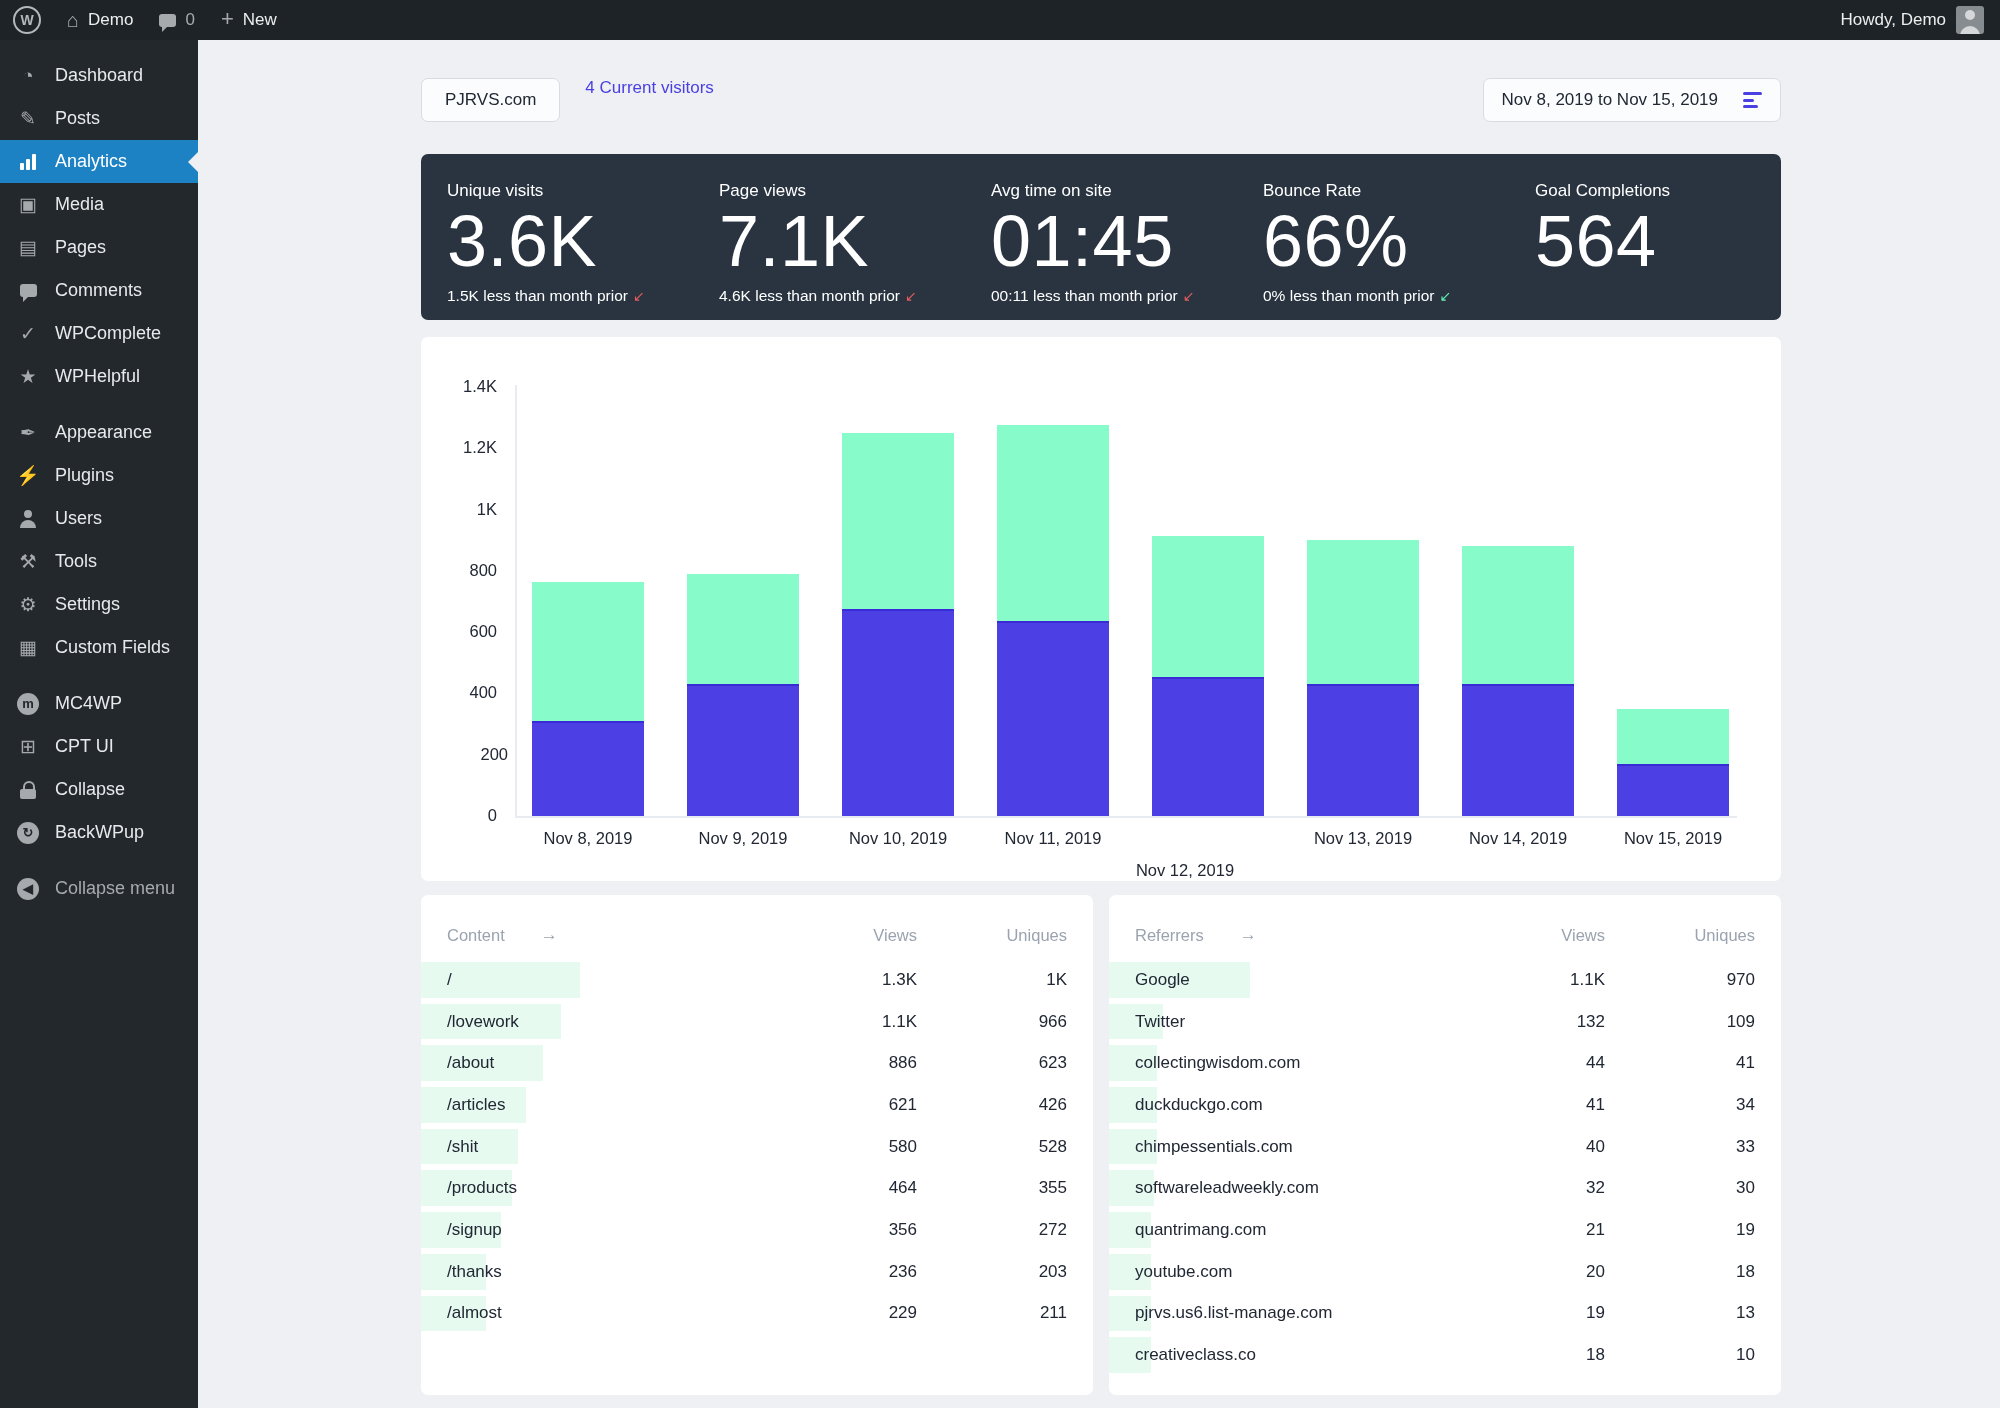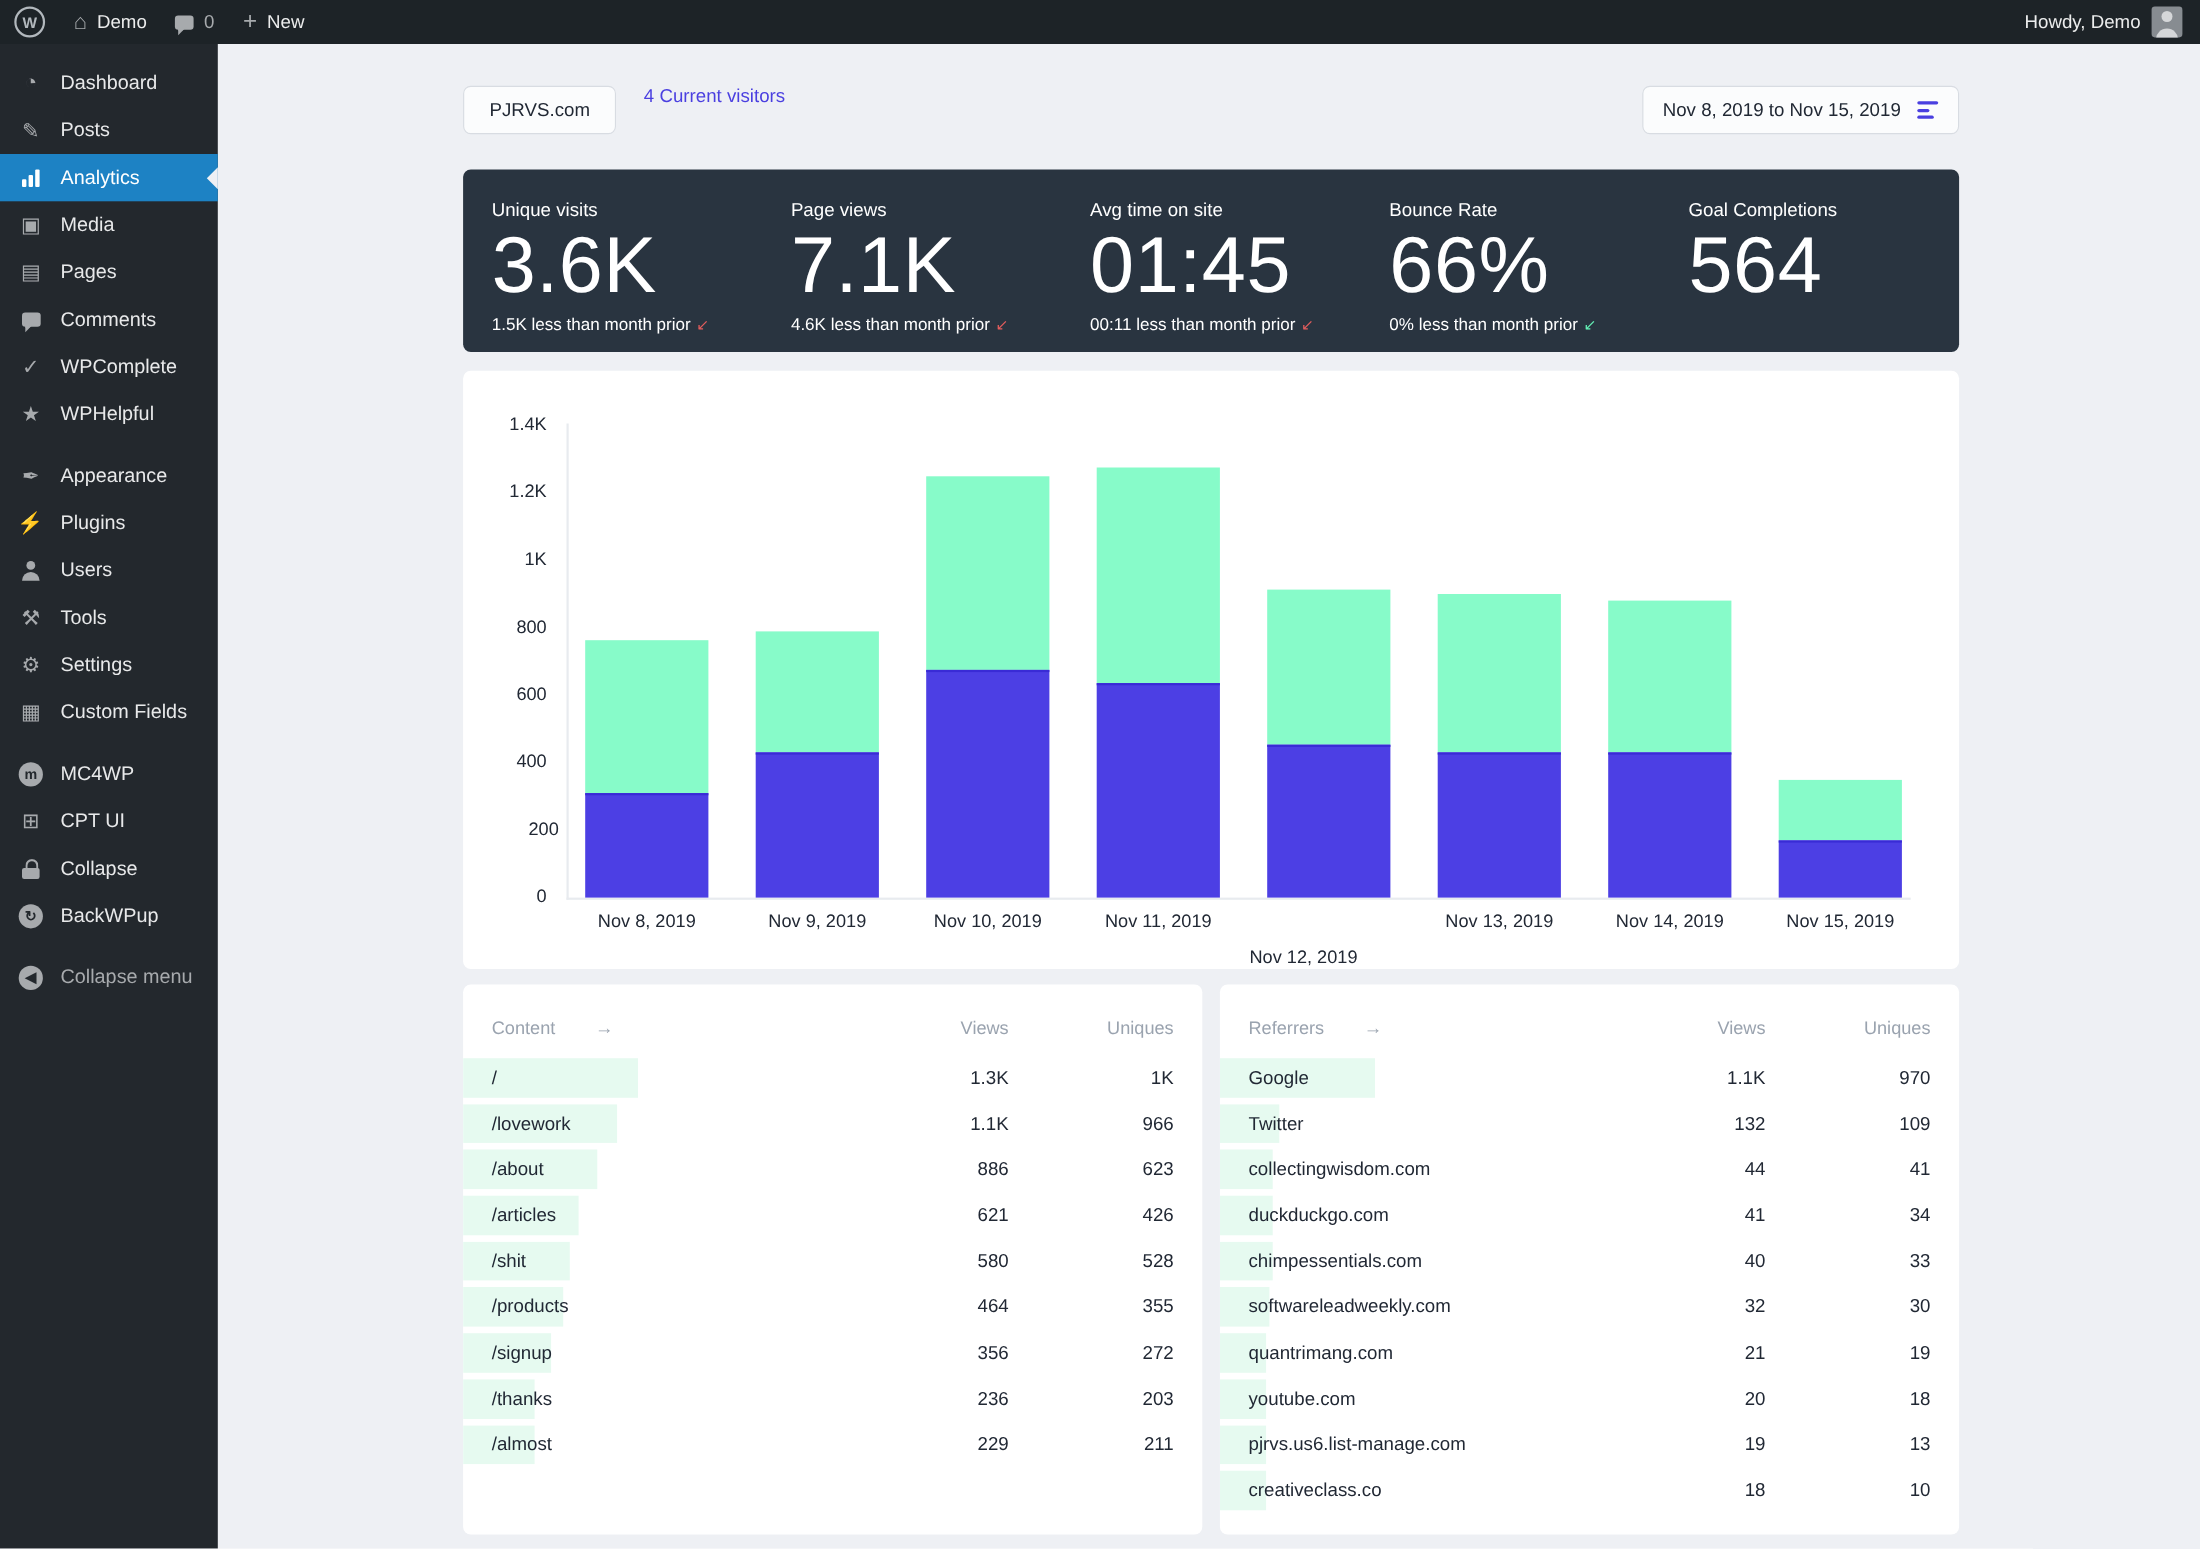--- a/index.html
+++ b/index.html
@@ -61,21 +61,21 @@
 
   
   .content{position:absolute;top:40px;left:198px;right:0;bottom:0;}
   .inner{width:1360px;margin-left:223px;padding-top:38px;}
 
   .header-row{display:flex;align-items:flex-start;height:46px;}
   .site-btn{background:#fbfcfd;border:1.5px solid #d8dce2;border-radius:7px;
             padding:11px 23px;font-size:17px;color:#212834;cursor:pointer;}
   .visitors-link{margin-left:25px;color:#4a3fe0;font-size:17px;cursor:pointer;}
   .hdr-spacer{flex:1;}
-  .date-btn{display:flex;align-items:center;gap:15px;background:#fbfcfd;
+  .date-btn{display:flex;align-items:center;gap:25px;background:#fbfcfd;
             border:1.5px solid #d8dce2;border-radius:7px;padding:11px 18px;
             font-size:17px;color:#212834;cursor:pointer;}
   .filter-icon{display:flex;flex-direction:column;gap:3.5px;align-items:flex-start;}
   .filter-icon span{display:block;height:3px;border-radius:2px;background:#4a3fe0;}
   .filter-icon span:nth-child(1){width:19px;}
   .filter-icon span:nth-child(2){width:11px;}
   .filter-icon span:nth-child(3){width:15px;}
 
   
   .stats-card{margin-top:30px;height:166px;background:#293440;border-radius:7px;

